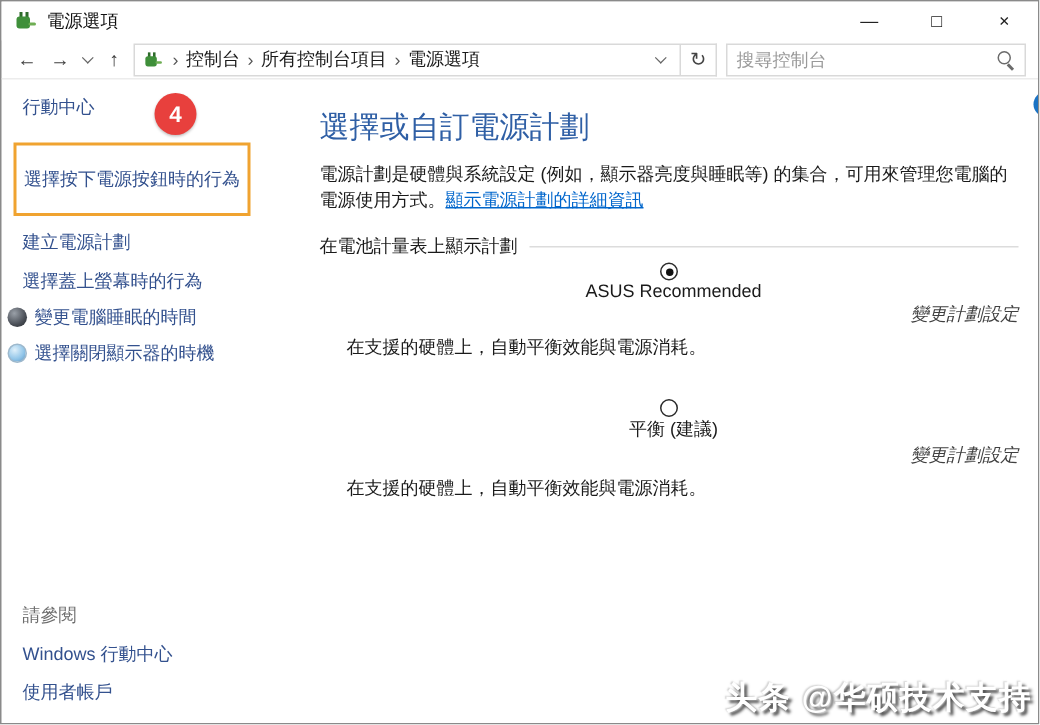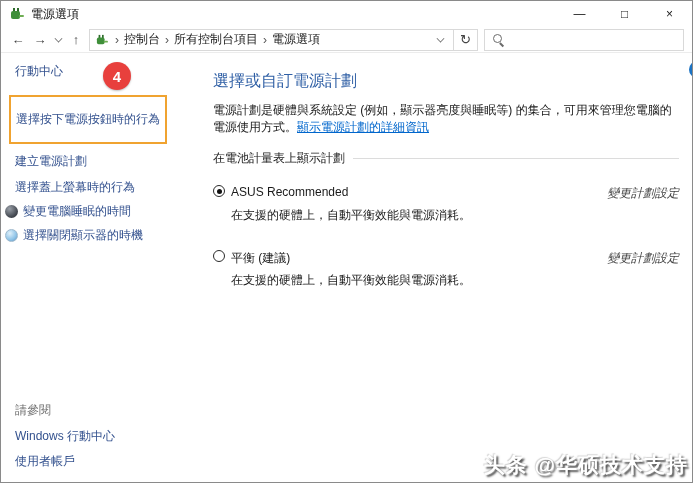--- a/index.html
+++ b/index.html
@@ -49,30 +49,30 @@
   .mini-icon { width:13px; height:13px; border-radius:50%; flex-shrink:0; }
   .display-ico { background:radial-gradient(circle at 35% 30%, #dff0fa, #8fc4e8 60%, #5e93c0); border:1px solid #9db8cc; }
   .sleep-ico { background:radial-gradient(circle at 35% 30%, #9aa0a8, #4a4f57 60%, #23262b); }
   .badge { position:absolute; left:102px; top:9px; width:28px; height:28px; border-radius:50%; background:#e8403d; color:#fff; font-size:15px; font-weight:bold; display:flex; align-items:center; justify-content:center; box-shadow:0 1px 2px rgba(0,0,0,.25); z-index:3; }
   .see-also { position:absolute; left:14px; bottom:12px; }
   .see-also-h { color:#6d6d6d; margin-bottom:9px; }
   .see-also a { display:block; color:#33518e; text-decoration:none; margin-top:8px; cursor:pointer; }
 
   
   .main { flex:1; position:relative; padding:10px 38px 0 16px; font-size:12px; color:#1a1a1a; }
-  .page-title { font-size:16px; font-weight:400; color:#2f5fa5; margin-top:8px; }
+  .page-title { font-size:20px; font-weight:400; color:#2f5fa5; margin-top:8px; }
   .intro { margin-top:10px; width:466px; line-height:17px; }
   .intro a { color:#0066cc; text-decoration:underline; cursor:pointer; }
   .section { margin-top:14px; }
   .sec-head { display:flex; align-items:center; gap:8px; }
   .sec-label { white-space:nowrap; color:#1a1a1a; }
   .sec-line { flex:1; height:1px; background:#dcdcdc; }
   .collapse-btn { width:19px; height:19px; border:1px solid #ababab; border-radius:50%; display:flex; align-items:center; justify-content:center; flex-shrink:0; cursor:pointer; }
   .chev-up { width:6px; height:6px; border-left:1.4px solid #777; border-top:1.4px solid #777; transform:rotate(45deg); margin-top:3px; }
-  .plan-row { margin-top:18px; display:flex; align-items:flex-start; }
+  .plan-row { margin-top:2px; display:flex; align-items:center;flex-direction:column; }
   .radio { width:12px; height:12px; border:1px solid #2b2b2b; border-radius:50%; position:relative; flex-shrink:0; cursor:pointer; }
   .radio.sel::after { content:""; position:absolute; left:2.5px; top:2.5px; width:5px; height:5px; border-radius:50%; background:#111; }
   .plan-name { margin-left:6px; }
   .plan-link { margin-left:auto; color:#404040; text-decoration:none; cursor:pointer;font-style:italic; }
   .plan-desc { margin:5px 0 0 18px; color:#1a1a1a; }
   .sect2 { margin-top:26px; }
   .help-btn { position:absolute; top:8px; right:11px; width:17px; height:17px; border-radius:50%; background:#1a73c4; color:#fff; font-size:11px; font-weight:bold; display:flex; align-items:center; justify-content:center; cursor:pointer; }
 
   
   .watermark { position:absolute; right:4px; bottom:3px; font-size:21px; font-weight:bold; color:#fff; letter-spacing:1px; text-shadow:2px 2px 2px rgba(70,70,70,.95), -1px -1px 1px rgba(150,150,150,.4); pointer-events:none; }
@@ -116,20 +116,21 @@
       <span class="crumb-sep">›</span>
       <span class="crumb">所有控制台項目</span>
       <span class="crumb-sep">›</span>
       <span class="crumb">電源選項</span>
       <span class="addr-caret nav-caret">
           <span class="caret-down"></span>
         </span>
     </div>
     <div class="refresh-btn">↻</div>
     <div class="searchbox">
+      <input type="text" placeholder="搜尋控制台" style="">
       <span class="mag"></span>
     </div>
   </div>
 
   <div class="bodyrow">
 
     <div class="sidebar">
       <div class="badge">4</div>
       <div class="side-home">行動中心</div>
       <div class="side-hl">

